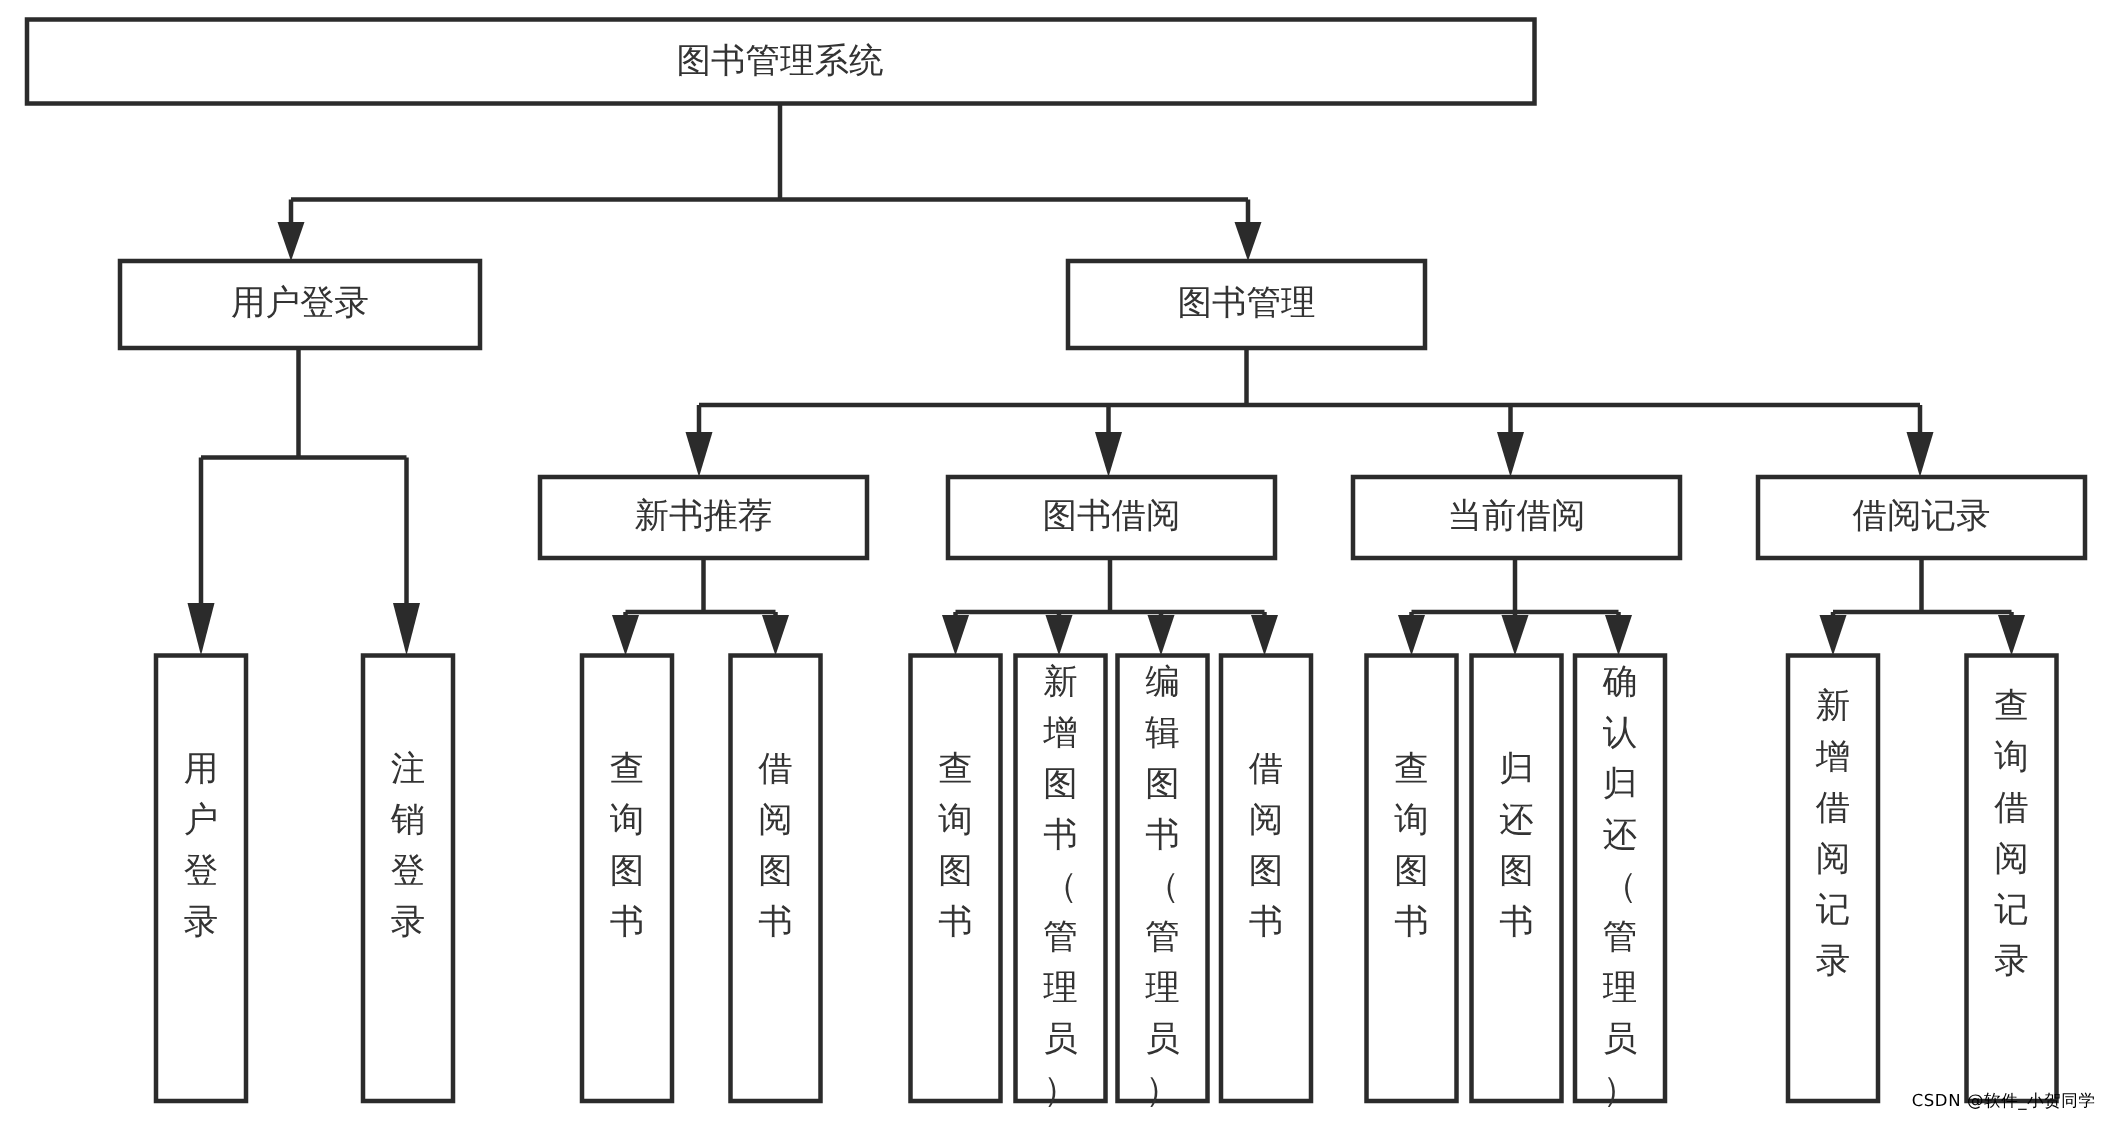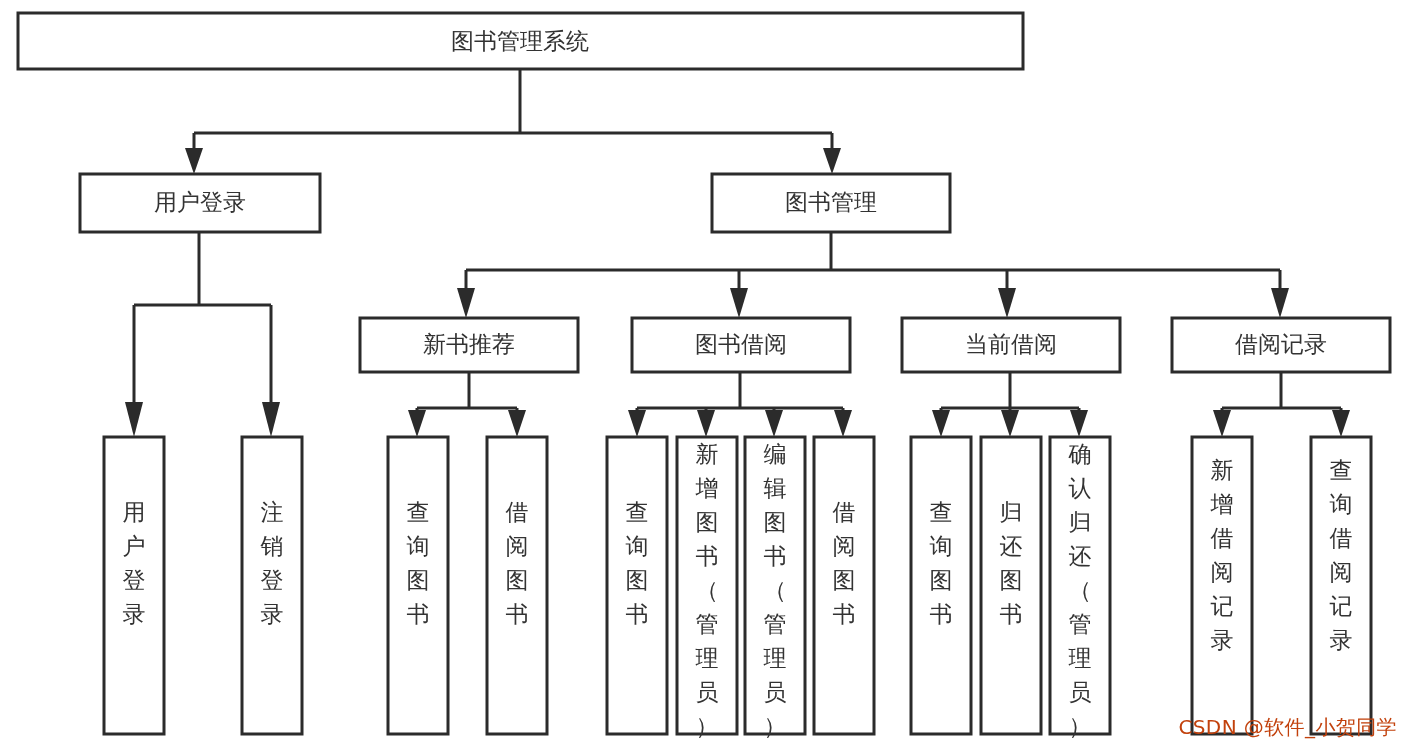--- a/index.html
+++ b/index.html
@@ -51,22 +51,22 @@
     fill: #333333;
     font-family: "DejaVu Sans", "Liberation Sans", sans-serif;
     font-size: 23px;
     text-anchor: middle;
   }
   .watermark {
     position: absolute;
     right: 8px;
     bottom: 6px;
     font-family: "DejaVu Sans", "Liberation Sans", sans-serif;
-    font-size: 20px;
-    color: #c2410c;
+    font-size: 11px;
+    color: #000000;
     letter-spacing: 0.4px;
     white-space: nowrap;
     pointer-events: none;
   }
 </style>
 </head>
 <body>
 
 <div id="diagram-root">
 

